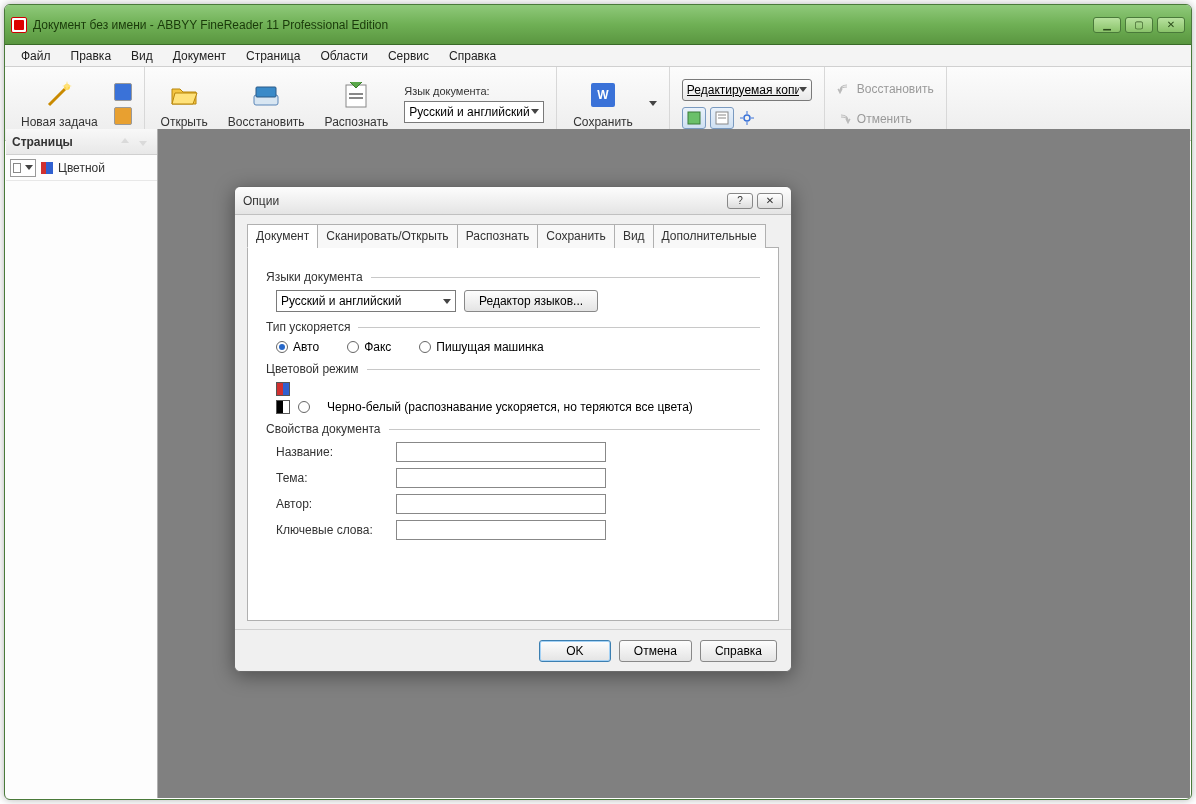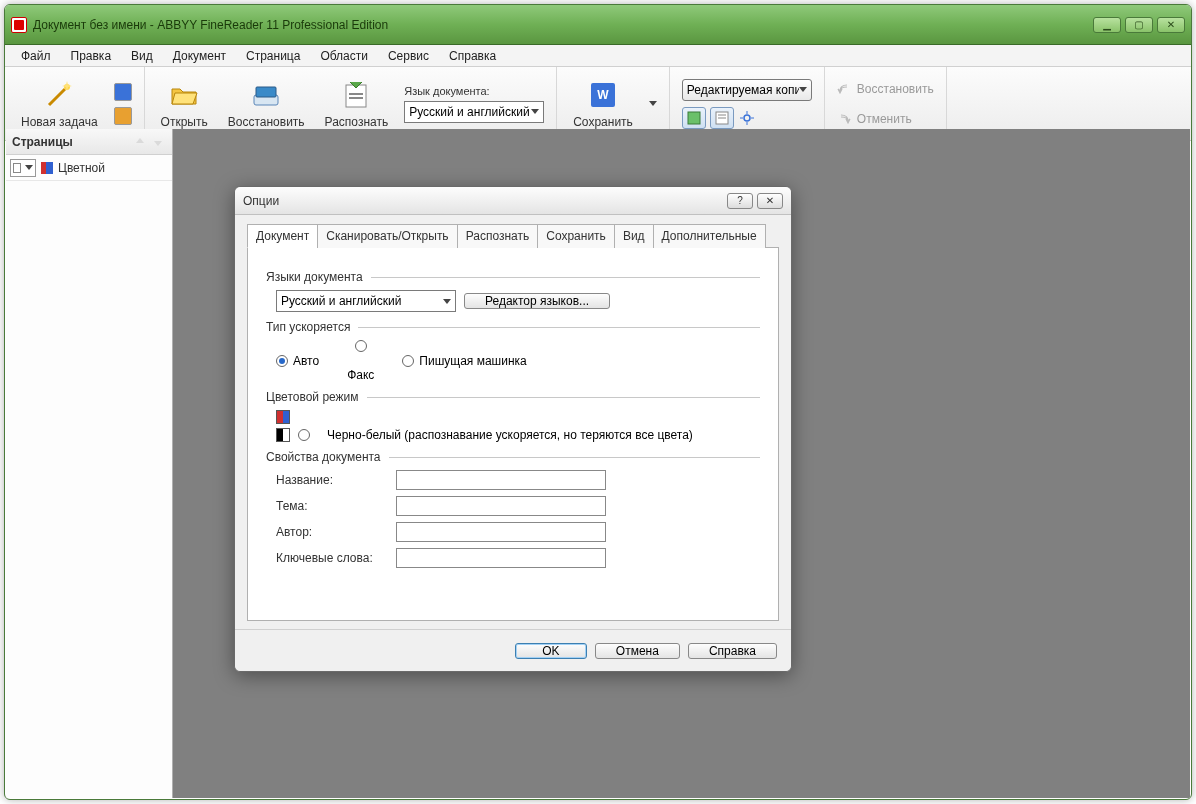--- a/index.html
+++ b/index.html
@@ -16,47 +16,47 @@
 .menubar span { padding: 2px 8px; color: #222; cursor: default; }
 .toolbar { height: 74px; background: linear-gradient(to bottom,#fcfcfc,#ececec); border-bottom: 1px solid #c5c5c5; display: flex; }
 .tool-group { display: flex; align-items: center; padding: 4px 12px; border-right: 1px solid #d8d8d8; gap: 12px; }
 .tool-btn { display: flex; flex-direction: column; align-items: center; gap: 4px; padding: 4px; }
 .tool-btn .ico { width: 32px; height: 32px; display: flex; align-items: center; justify-content: center; }
 .tool-btn .lbl { font-size: 12px; color: #333; }
 .small-ico-stack { display: flex; flex-direction: column; gap: 6px; }
 .small-ico { width: 18px; height: 18px; border: 1px solid #999; border-radius: 2px; }
 .lang-block { display: flex; flex-direction: column; gap: 4px; padding: 4px 0; }
 .lang-select { width: 140px; height: 22px; border: 1px solid #7a7a7a; background: #fff; padding: 0 4px; display: flex; align-items: center; justify-content: space-between; }
-.combo { width: 130px; height: 22px; border: 1px solid #7a7a7a; background: linear-gradient(to bottom,#fff,#e8e8e8); padding: 0 4px; display: flex; align-items: center; justify-content: space-between; border-radius: 3px; }
+.combo { width: 130px; height: 22px; border: 1px solid #7a7a7a; background: linear-gradient(to bottom,#fff,#e8e8e8); padding: 0 4px; display: flex; align-items: center; justify-content: space-between; border-radius: 3px; text-decoration: underline; }
 .toggle-row { display: flex; gap: 4px; margin-top: 4px; }
 .toggle { width: 24px; height: 22px; border: 1px solid #7a9ac0; background: linear-gradient(to bottom,#eaf2fb,#cfe0f2); border-radius: 3px; display:flex;align-items:center;justify-content:center; }
 .disabled-link { color: #9a9a9a; display: flex; align-items: flex-end; gap: 6px; padding: 2px 0; }
 .arrow-ico { width: 14px; height: 14px; }
 .content { position: absolute; top: 124px; left: 1px; right: 1px; bottom: 1px; background: #808080; display: flex; }
-.sidebar { width: 167px; background: #fdfdfd; border-right: 1px solid #b0b0b0; display: flex; flex-direction: column; }
+.sidebar { width: 152px; background: #fdfdfd; border-right: 1px solid #b0b0b0; display: flex; flex-direction: column; }
 .sidebar-head { height: 26px; background: linear-gradient(to bottom,#f8f8f8,#e8e8e8); border-bottom: 1px solid #d0d0d0; display: flex; align-items: center; padding: 0 6px; font-weight: bold; color: #333; justify-content: space-between; }
 .sidebar-head .ico-sm { width:16px; height:16px; opacity:0.4; margin-left:2px; }
 .sidebar-row { height: 26px; display: flex; align-items: center; padding: 0 4px; gap: 4px; border-bottom:1px solid #e8e8e8; }
 .sel-sm { border:1px solid #999; width:26px; height:18px; background:#fff; display:flex;align-items:center;justify-content:space-between;padding:0 2px; }
 .main-gray { flex: 1; position: relative; }
 
 .dialog { position: absolute; left: 234px; top: 186px; width: 558px; height: 486px; background: #f0f0f0; border: 1px solid #6a6a6a; border-radius: 6px; box-shadow: 0 4px 20px rgba(0,0,0,0.4); display:flex; flex-direction:column; }
 .dlg-title { height: 28px; background: linear-gradient(to bottom,#fdfdfd,#e4e4e4); border-bottom: 1px solid #c0c0c0; border-radius: 6px 6px 0 0; display:flex; align-items:center; padding:0 8px; color:#333; }
 .dlg-title .spacer { flex:1; }
 .dlg-title .tbtn { width:26px; height:16px; border:1px solid #888; border-radius:3px; background:linear-gradient(to bottom,#fff,#ddd); margin-left:4px; font-size:10px; display:flex;align-items:center;justify-content:center; }
 .dlg-body { flex:1; padding: 8px 12px; display:flex; flex-direction:column; }
 .tabs { display:flex; border-bottom:1px solid #b0b0b0; }
 .tab { padding: 4px 8px; border:1px solid #b0b0b0; border-bottom:none; background:#f8f8f8; margin-right:-1px; color:#333; cursor:pointer; position:relative; top:1px; }
 .tab.active { background:#fff; border-bottom:1px solid #fff; }
 .tab-panel { flex:1; background:#fff; border:1px solid #b0b0b0; border-top:none; padding: 14px 18px; }
 .group-label { color:#333; margin: 8px 0 6px 0; display:flex; align-items:center; gap:8px; }
 .group-label::after { content:""; flex:1; height:1px; background:#c8c8c8; }
 .row { display:flex; align-items:center; gap:8px; margin: 4px 0 4px 10px; }
 .select { width: 180px; height: 22px; border:1px solid #7a7a7a; background:#fff; display:flex; align-items:center; justify-content:space-between; padding:0 4px; }
-.btn { height:16px; padding:0 20px; border:1px solid #888; background:linear-gradient(to bottom,#fdfdfd,#e4e4e4); border-radius:3px; }
+.btn { height:22px; padding:0 14px; border:1px solid #888; background:linear-gradient(to bottom,#fdfdfd,#e4e4e4); border-radius:3px; }
 .radio { width:12px; height:12px; border:1px solid #666; border-radius:50%; display:inline-flex; align-items:center; justify-content:center; }
 .radio.checked::after { content:""; width:6px; height:6px; background:#2768c9; border-radius:50%; }
 .color-sw { width:14px; height:14px; border:1px solid #555; }
 .prop-row { display:flex; align-items:center; margin:6px 0 6px 10px; }
 .prop-row label { width:120px; color:#333; }
 .text-input { flex:0 0 210px; height:20px; border:1px solid #888; background:#fff; }
 .dlg-foot { height:42px; display:flex; align-items:center; justify-content:flex-end; padding:0 14px; gap:8px; border-top:1px solid #d0d0d0; background:#f0f0f0; border-radius:0 0 6px 6px; }
 .dlg-foot .btn { min-width:72px; }
 .dlg-foot .btn.primary { border:1px solid #3c7fb1; box-shadow:0 0 0 1px #a3d1f5 inset; }
 .caret { width:0;height:0;border-left:4px solid transparent;border-right:4px solid transparent;border-top:5px solid #444; }
@@ -258,21 +258,21 @@
         </div>
         <button class="btn">Редактор языков...</button>
       </div>
 
       <div class="group-label">Тип ускоряется</div>
       <div class="row" style="gap:28px;">
         <label style="display:flex;align-items:center;gap:5px;">
             <span class="radio checked"></span>
             <span>Авто</span>
           </label>
-        <label style="display:flex;align-items:center;gap:16px;flex-direction:column;">
+        <label style="display:flex;align-items:center;gap:5px;">
             <span class="radio"></span>
             <span>Факс</span>
           </label>
         <label style="display:flex;align-items:center;gap:5px;">
             <span class="radio"></span>
             <span>Пишущая машинка</span>
           </label>
       </div>
 
       <div class="group-label">Цветовой режим</div>

